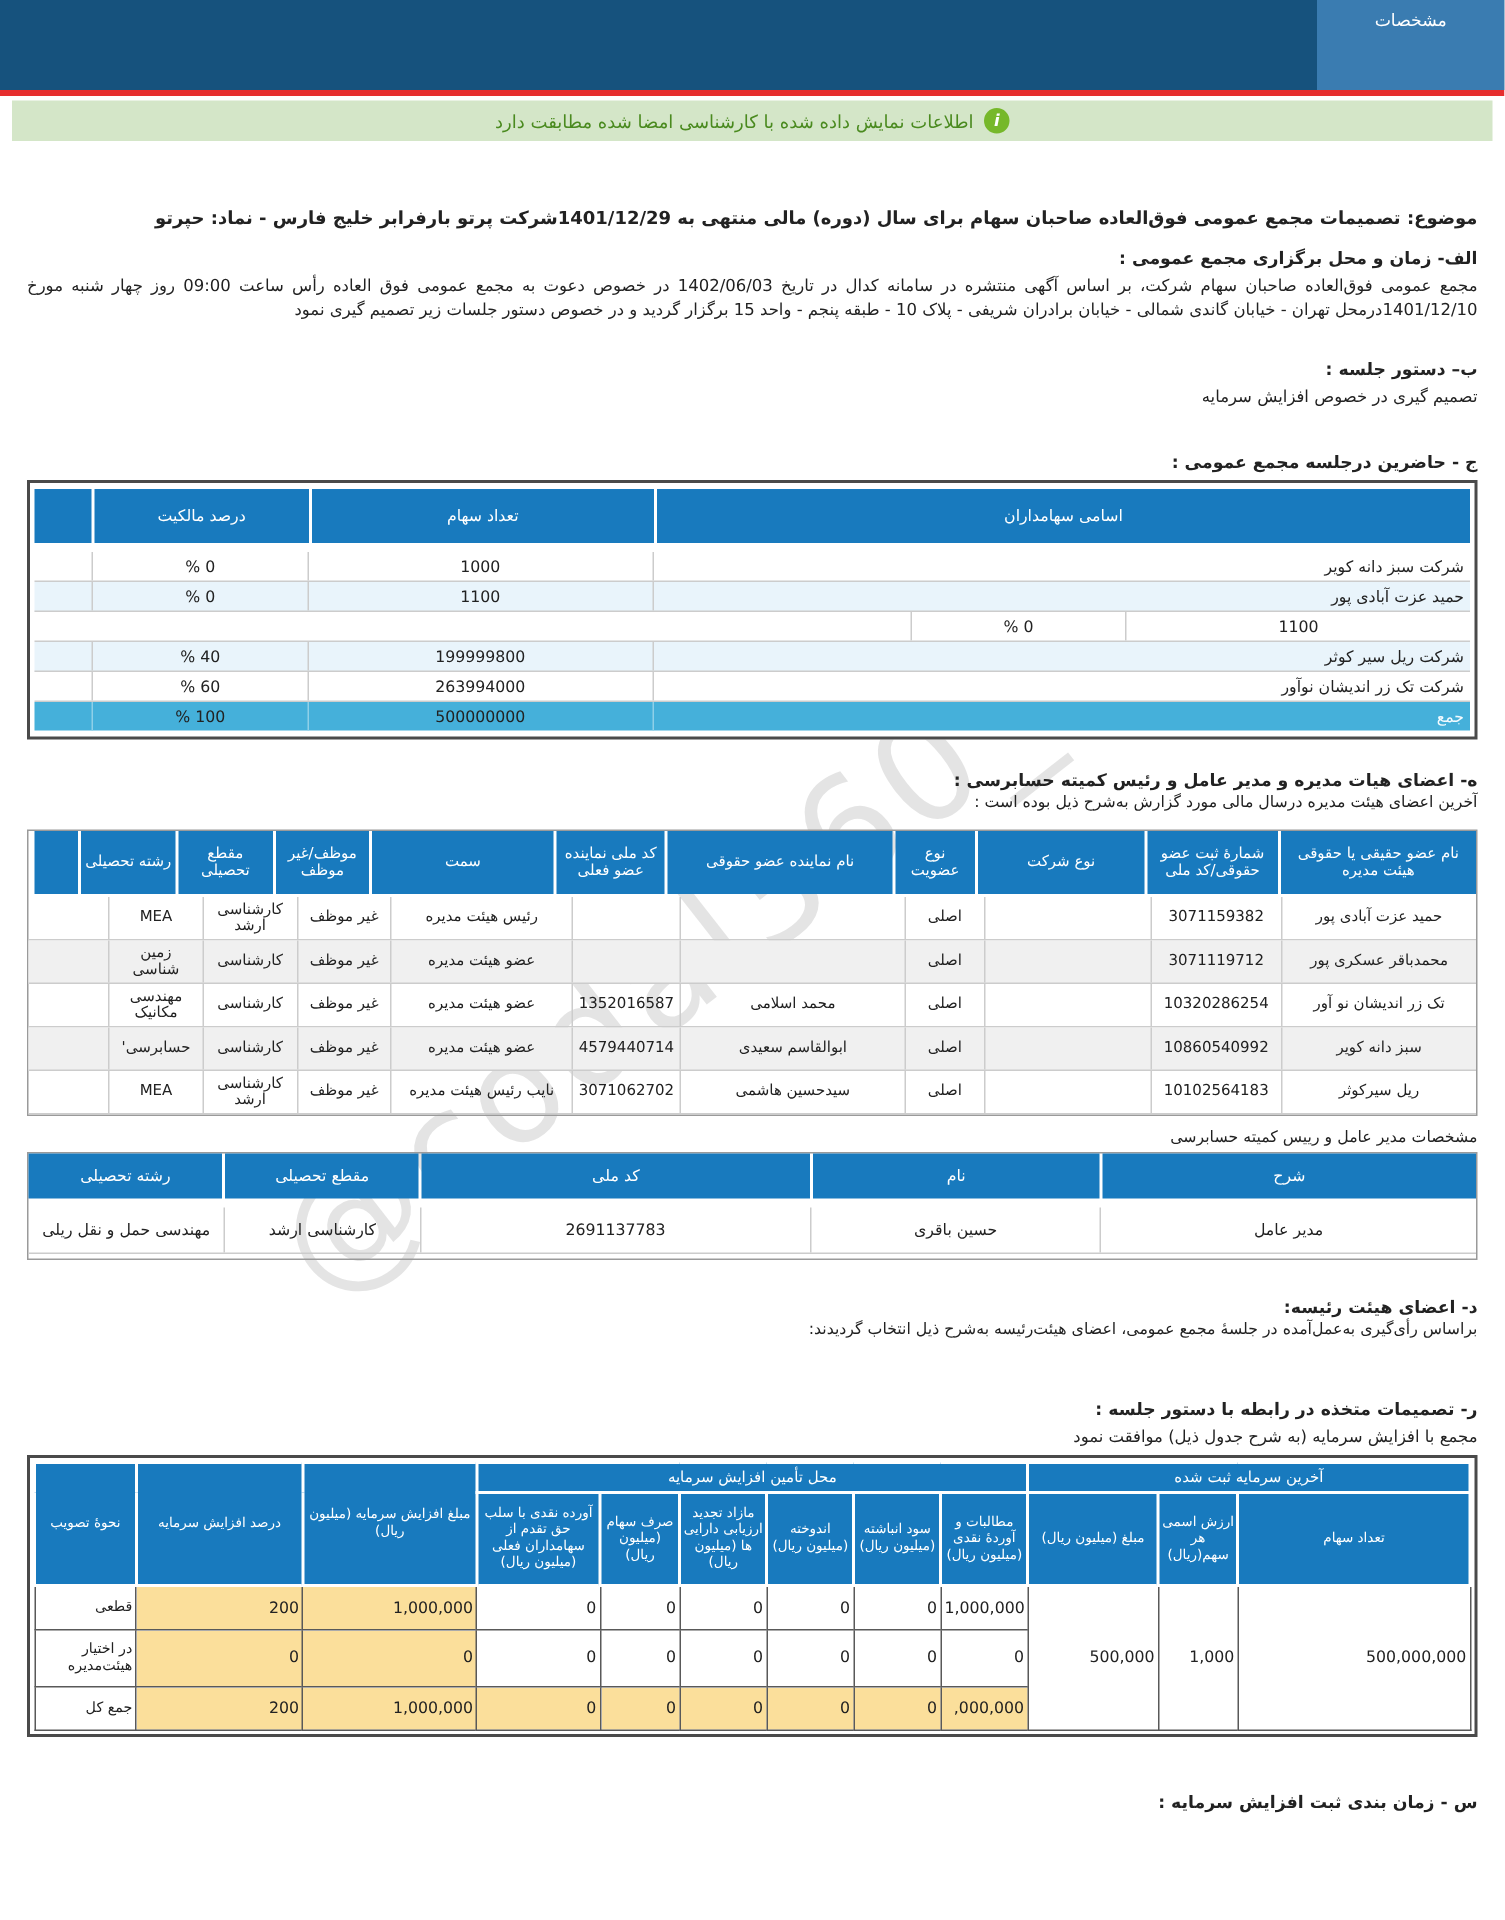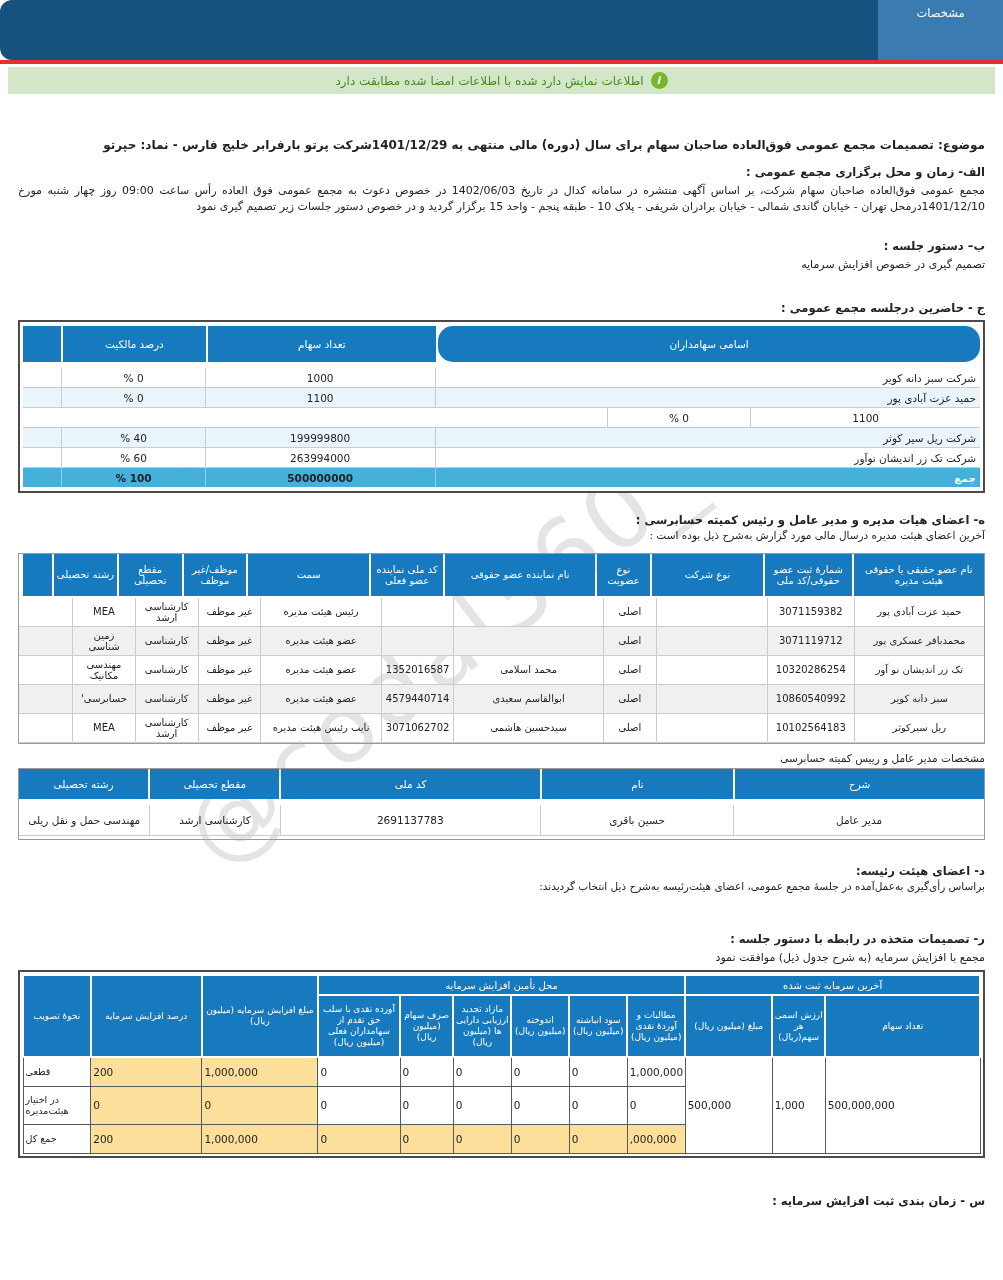--- a/index.html
+++ b/index.html
@@ -4,21 +4,21 @@
 <style>
   * { box-sizing: border-box; }
   html,body { margin:0; padding:0; }
   body {
     width:1003px; height:1280px; overflow:hidden; position:relative;
     background:#ffffff; color:#222;
     font-family:"DejaVu Sans", sans-serif;
     direction:rtl;
   }
   
-  .topbar { height:60px; background:#16527d; position:relative;border-radius:12px; }
+  .topbar { height:60px; background:#16527d; position:relative; }
   .tab {
     position:absolute; right:0; top:0; width:125px; height:60px;
     background:#3a7cb1; color:#fff; font-size:11.5px;
     text-align:center; padding-top:6px;
   }
   .redline { height:4px; background:#e62e2e; }
   .infobar {
     margin:3px 8px 0 8px; height:27px; background:#d4e6c8;
     display:flex; align-items:center; justify-content:center; gap:7px;
     color:#4a8a1f; font-size:12px;
@@ -54,26 +54,26 @@
   }
   .td:last-child { border-left:none; }
   .ltr { direction:ltr; }
   .alt { background:#e9f4fb; }
   .galt { background:#f0f0f0; }
 
   
   .att .th, .att .td { min-height:19px; }
   .att .thead .th { height:36px; }
   .c-name   { width:57%; justify-content:flex-start; }
-  .thead .c-name { justify-content:center;border-radius:15px; }
+  .thead .c-name { justify-content:center; }
   .c-shares { width:24%; }
   .c-pct    { width:15%; }
   .c-nar    { width:4%;  }
   .total { background:#45b0da; border-bottom:none; }
-  .total .td { color:#222; border-left-color:#8fd0e8;font-weight:bold; }
+  .total .td { color:#222; border-left-color:#8fd0e8; }
   .total .c-name { color:#f4fbff; }
 
   
   .board-frame { border:1px solid #9a9a9a; margin-top:12px; }
   .board .thead { gap:2px; }
   .board .th { height:42px; font-size:10px; line-height:11.5px; }
   .board .tbody { margin-top:2px; }
   .board .td { font-size:10px; line-height:11.5px; min-height:28px; }
   .b0 { width:13.5%; } .b1 { width:9%; } .b2 { width:11.5%; } .b3 { width:5.5%; }
   .b4 { width:15.5%; } .b5 { width:7.5%; } .b6 { width:12.5%; } .b7 { width:6.5%; }
@@ -93,21 +93,21 @@
   .mt-r { margin-top:40px; }
   .cap-frame { border:2px solid #4a4a4a; margin-top:6px; padding:2px; }
   table.cap { width:100%; border-collapse:collapse; table-layout:fixed; direction:rtl; }
   table.cap th {
     background:#187abe; color:#fff; font-weight:normal;
     font-size:9px; line-height:11px; border:2px solid #fff; padding:2px 1px;
     text-align:center; vertical-align:middle;
   }
   table.cap th.grp { font-size:10px; height:20px; }
   table.cap td {
-    border:1px solid #595959; background:#fff; text-align:left;
+    border:1px solid #595959; background:#fff; text-align:right;
     font-size:10.5px; height:29px; padding:1px 2px; overflow:hidden;
   }
   table.cap td.or { background:#fbdf9b; }
   table.cap td.lbl { font-size:9.5px; line-height:11px; }
   .w-shares{width:16%;} .w-nom{width:5.5%;} .w-amt{width:9%;}
   .w-rec{width:6%;} .w-ret{width:6%;} .w-res{width:6%;} .w-rev{width:6%;}
   .w-pre{width:5.5%;} .w-cw{width:8.5%;} .w-inc{width:12%;} .w-pct{width:11.5%;} .w-app{width:7%;}
 
   .mt-s { margin-top:36px;text-align:right; }
 
@@ -123,21 +123,21 @@
 <body>
 
 <div class="topbar">
   <div class="tab">
     <span>مشخصات</span>
   </div>
 </div>
 <div class="redline"></div>
 <div class="infobar">
   <span class="info-icon">i</span>
-  <span>اطلاعات نمایش دارد شده با اطلاعات امضا شده مطابقت دارد</span>
+  <span>اطلاعات نمایش داده شده با کارشناسی امضا شده مطابقت دارد</span>
 </div>
 
 <div class="watermark">@codal360_ir</div>
 
 <div class="content">
 
   <div class="subject">موضوع: تصمیمات مجمع عمومی فوق‌العاده صاحبان سهام برای سال (دوره) مالی منتهی به 1401/12/29شرکت پرتو بارفرابر خلیج فارس - نماد: حپرتو</div>
 
   <div class="h mt-a">الف- زمان و محل برگزاری مجمع عمومی :</div>
   <div class="para">مجمع عمومی فوق‌العاده صاحبان سهام شرکت، بر اساس آگهی منتشره در سامانه کدال در تاریخ 1402/06/03 در خصوص دعوت به مجمع عمومی فوق العاده رأس ساعت 09:00 روز چهار شنبه مورخ  1401/12/10درمحل تهران - خیابان گاندی شمالی - خیابان برادران شریفی - پلاک 10 - طبقه پنجم - واحد 15   برگزار گردید و در خصوص دستور جلسات زیر تصمیم گیری نمود</div>

